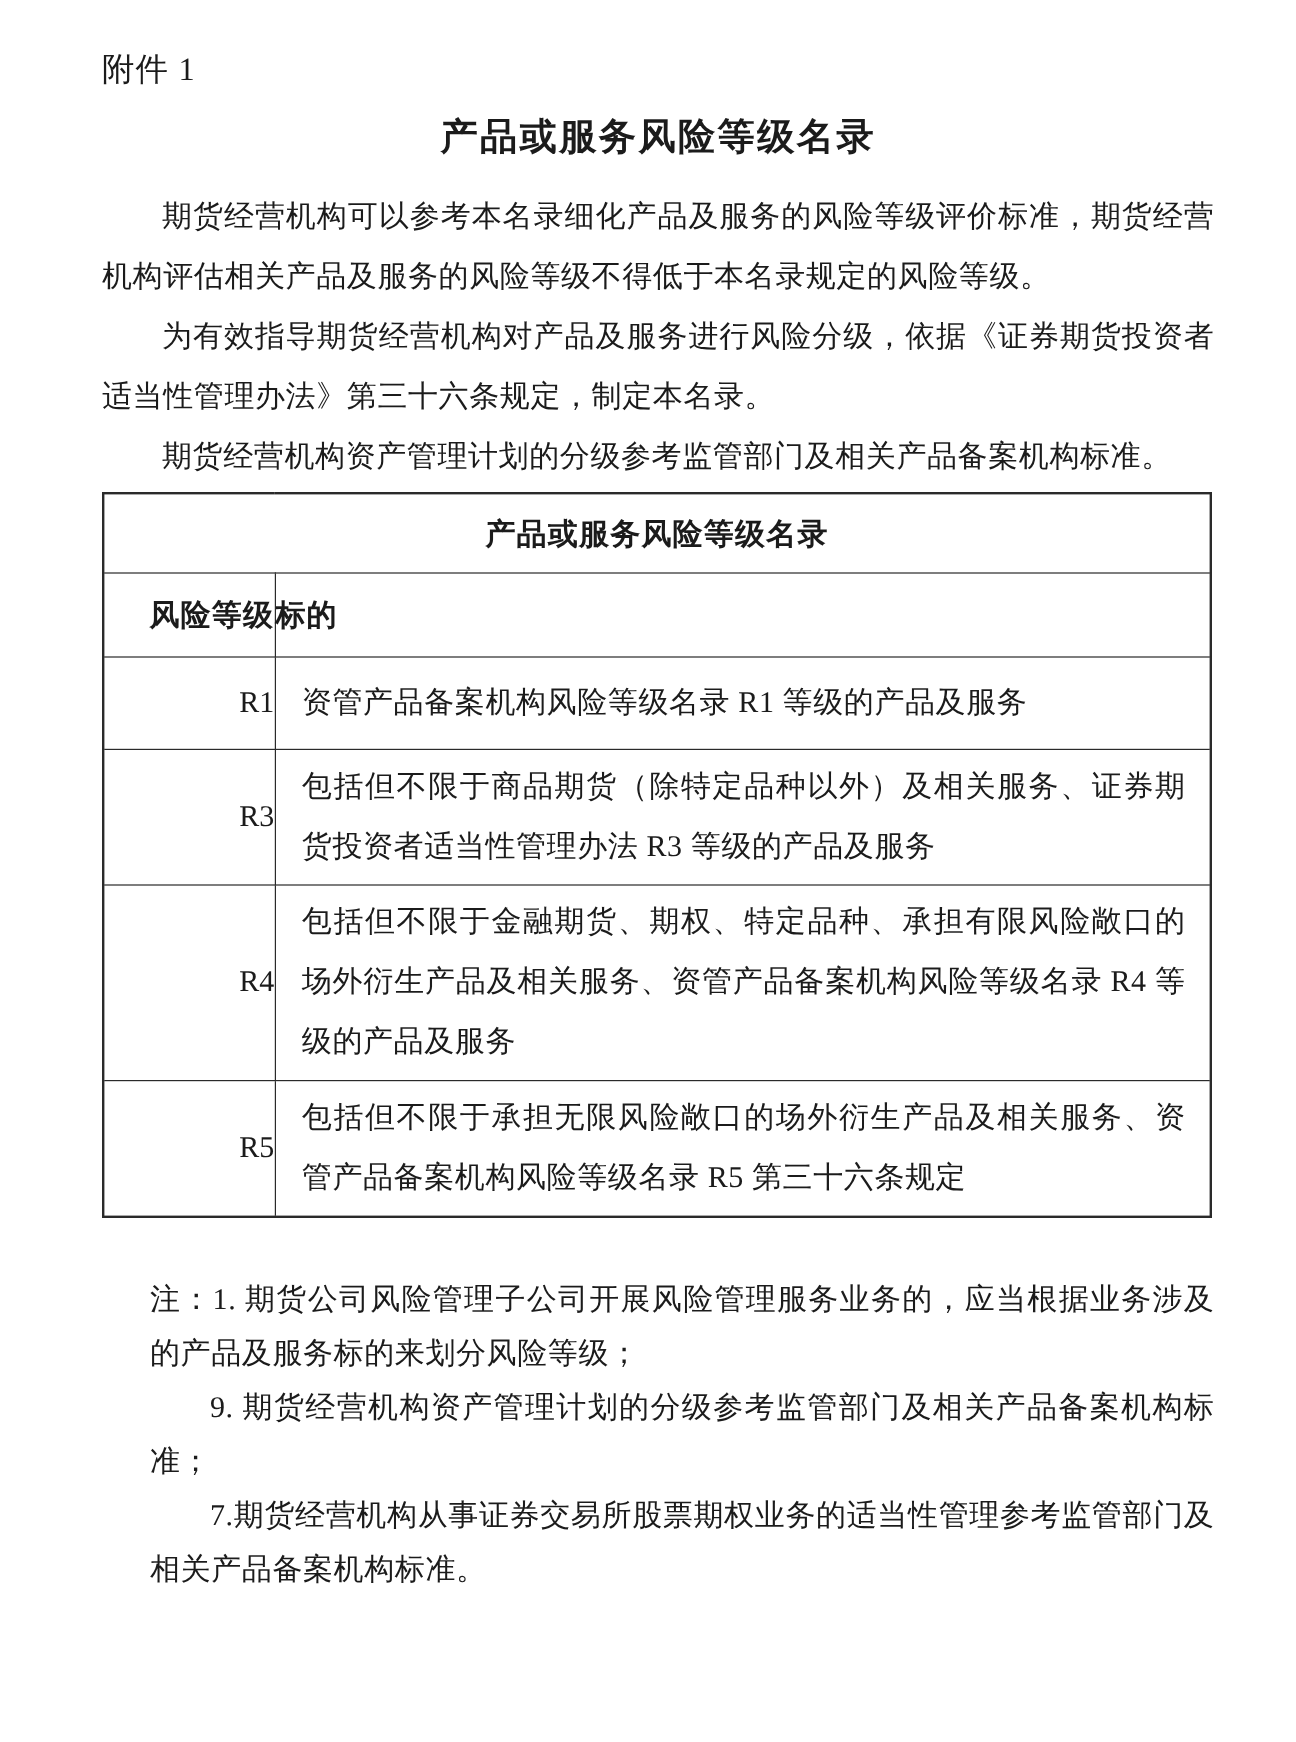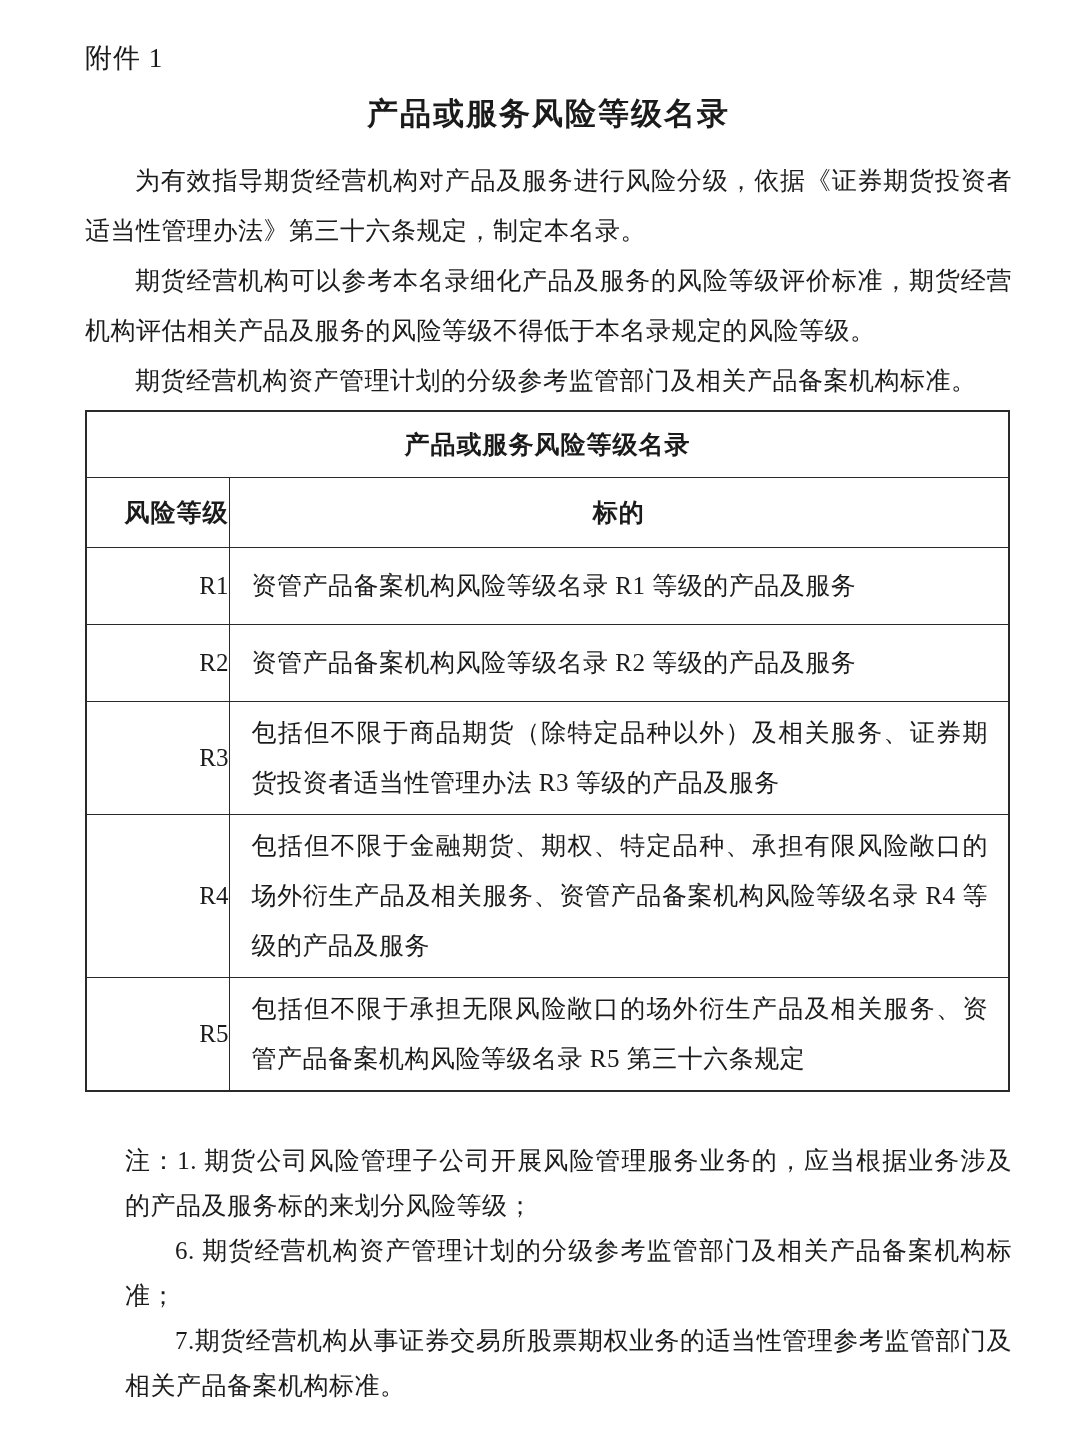--- a/index.html
+++ b/index.html
@@ -47,21 +47,21 @@
     vertical-align: middle;
   }
   .table-title-cell {
     text-align: center;
     font-weight: bold;
     font-family: "Liberation Sans", "DejaVu Sans", sans-serif;
     height: 66px;
     letter-spacing: 1px;
   }
   .col-header {
-    text-align: center;
+    text-align: left;
     font-weight: bold;
     font-family: "Liberation Sans", "DejaVu Sans", sans-serif;
     height: 70px;
     letter-spacing: 1px;
   }
   .level-cell {
     width: 143px;
     text-align: right;
     font-size: 25px;
   }
@@ -86,56 +86,52 @@
 </head>
 <body>
 
 <div class="page">
 
   <div class="attachment-label">附件 1</div>
 
   <h1 class="doc-title">产品或服务风险等级名录</h1>
 
   <div class="body-paragraphs">
+    <p class="paragraph">期货经营机构可以参考本名录细化产品及服务的风险等级评价标准，期货经营机构评估相关产品及服务的风险等级不得低于本名录规定的风险等级。</p>
     <p class="paragraph">为有效指导期货经营机构对产品及服务进行风险分级，依据《证券期货投资者适当性管理办法》第三十六条规定，制定本名录。</p>
-    <p class="paragraph">期货经营机构可以参考本名录细化产品及服务的风险等级评价标准，期货经营机构评估相关产品及服务的风险等级不得低于本名录规定的风险等级。</p>
     <p class="paragraph">期货经营机构资产管理计划的分级参考监管部门及相关产品备案机构标准。</p>
   </div>
 
   <table class="risk-table">
     <tbody>
       <tr>
         <td class="table-title-cell" colspan="2">产品或服务风险等级名录</td>
       </tr>
       <tr>
         <th class="col-header level-cell">风险等级</th>
         <th class="col-header">标的</th>
       </tr>
       <tr class="row-single">
         <td class="level-cell">R1</td>
         <td class="target-cell">资管产品备案机构风险等级名录 R1 等级的产品及服务</td>
-      </tr>
-      <tr class="row-single">
-        <td class="level-cell">R2</td>
-        <td class="target-cell">资管产品备案机构风险等级名录 R2 等级的产品及服务</td>
       </tr>
       <tr class="row-multi">
         <td class="level-cell">R3</td>
         <td class="target-cell">包括但不限于商品期货（除特定品种以外）及相关服务、证券期货投资者适当性管理办法 R3 等级的产品及服务</td>
       </tr>
       <tr class="row-multi">
         <td class="level-cell">R4</td>
         <td class="target-cell">包括但不限于金融期货、期权、特定品种、承担有限风险敞口的场外衍生产品及相关服务、资管产品备案机构风险等级名录 R4 等级的产品及服务</td>
       </tr>
       <tr class="row-multi">
         <td class="level-cell">R5</td>
         <td class="target-cell">包括但不限于承担无限风险敞口的场外衍生产品及相关服务、资管产品备案机构风险等级名录 R5 第三十六条规定</td>
       </tr>
     </tbody>
   </table>
 
   <div class="notes">
     <p class="note">注：1. 期货公司风险管理子公司开展风险管理服务业务的，应当根据业务涉及的产品及服务标的来划分风险等级；</p>
-    <p class="note indented">6. 期货经营机构资产管理计划的分级参考监管部门及相关产品备案机构标准；</p>
+    <p class="note indented">9. 期货经营机构资产管理计划的分级参考监管部门及相关产品备案机构标准；</p>
     <p class="note indented">7.期货经营机构从事证券交易所股票期权业务的适当性管理参考监管部门及相关产品备案机构标准。</p>
   </div>
 
 </div>
 
 </body></html>

